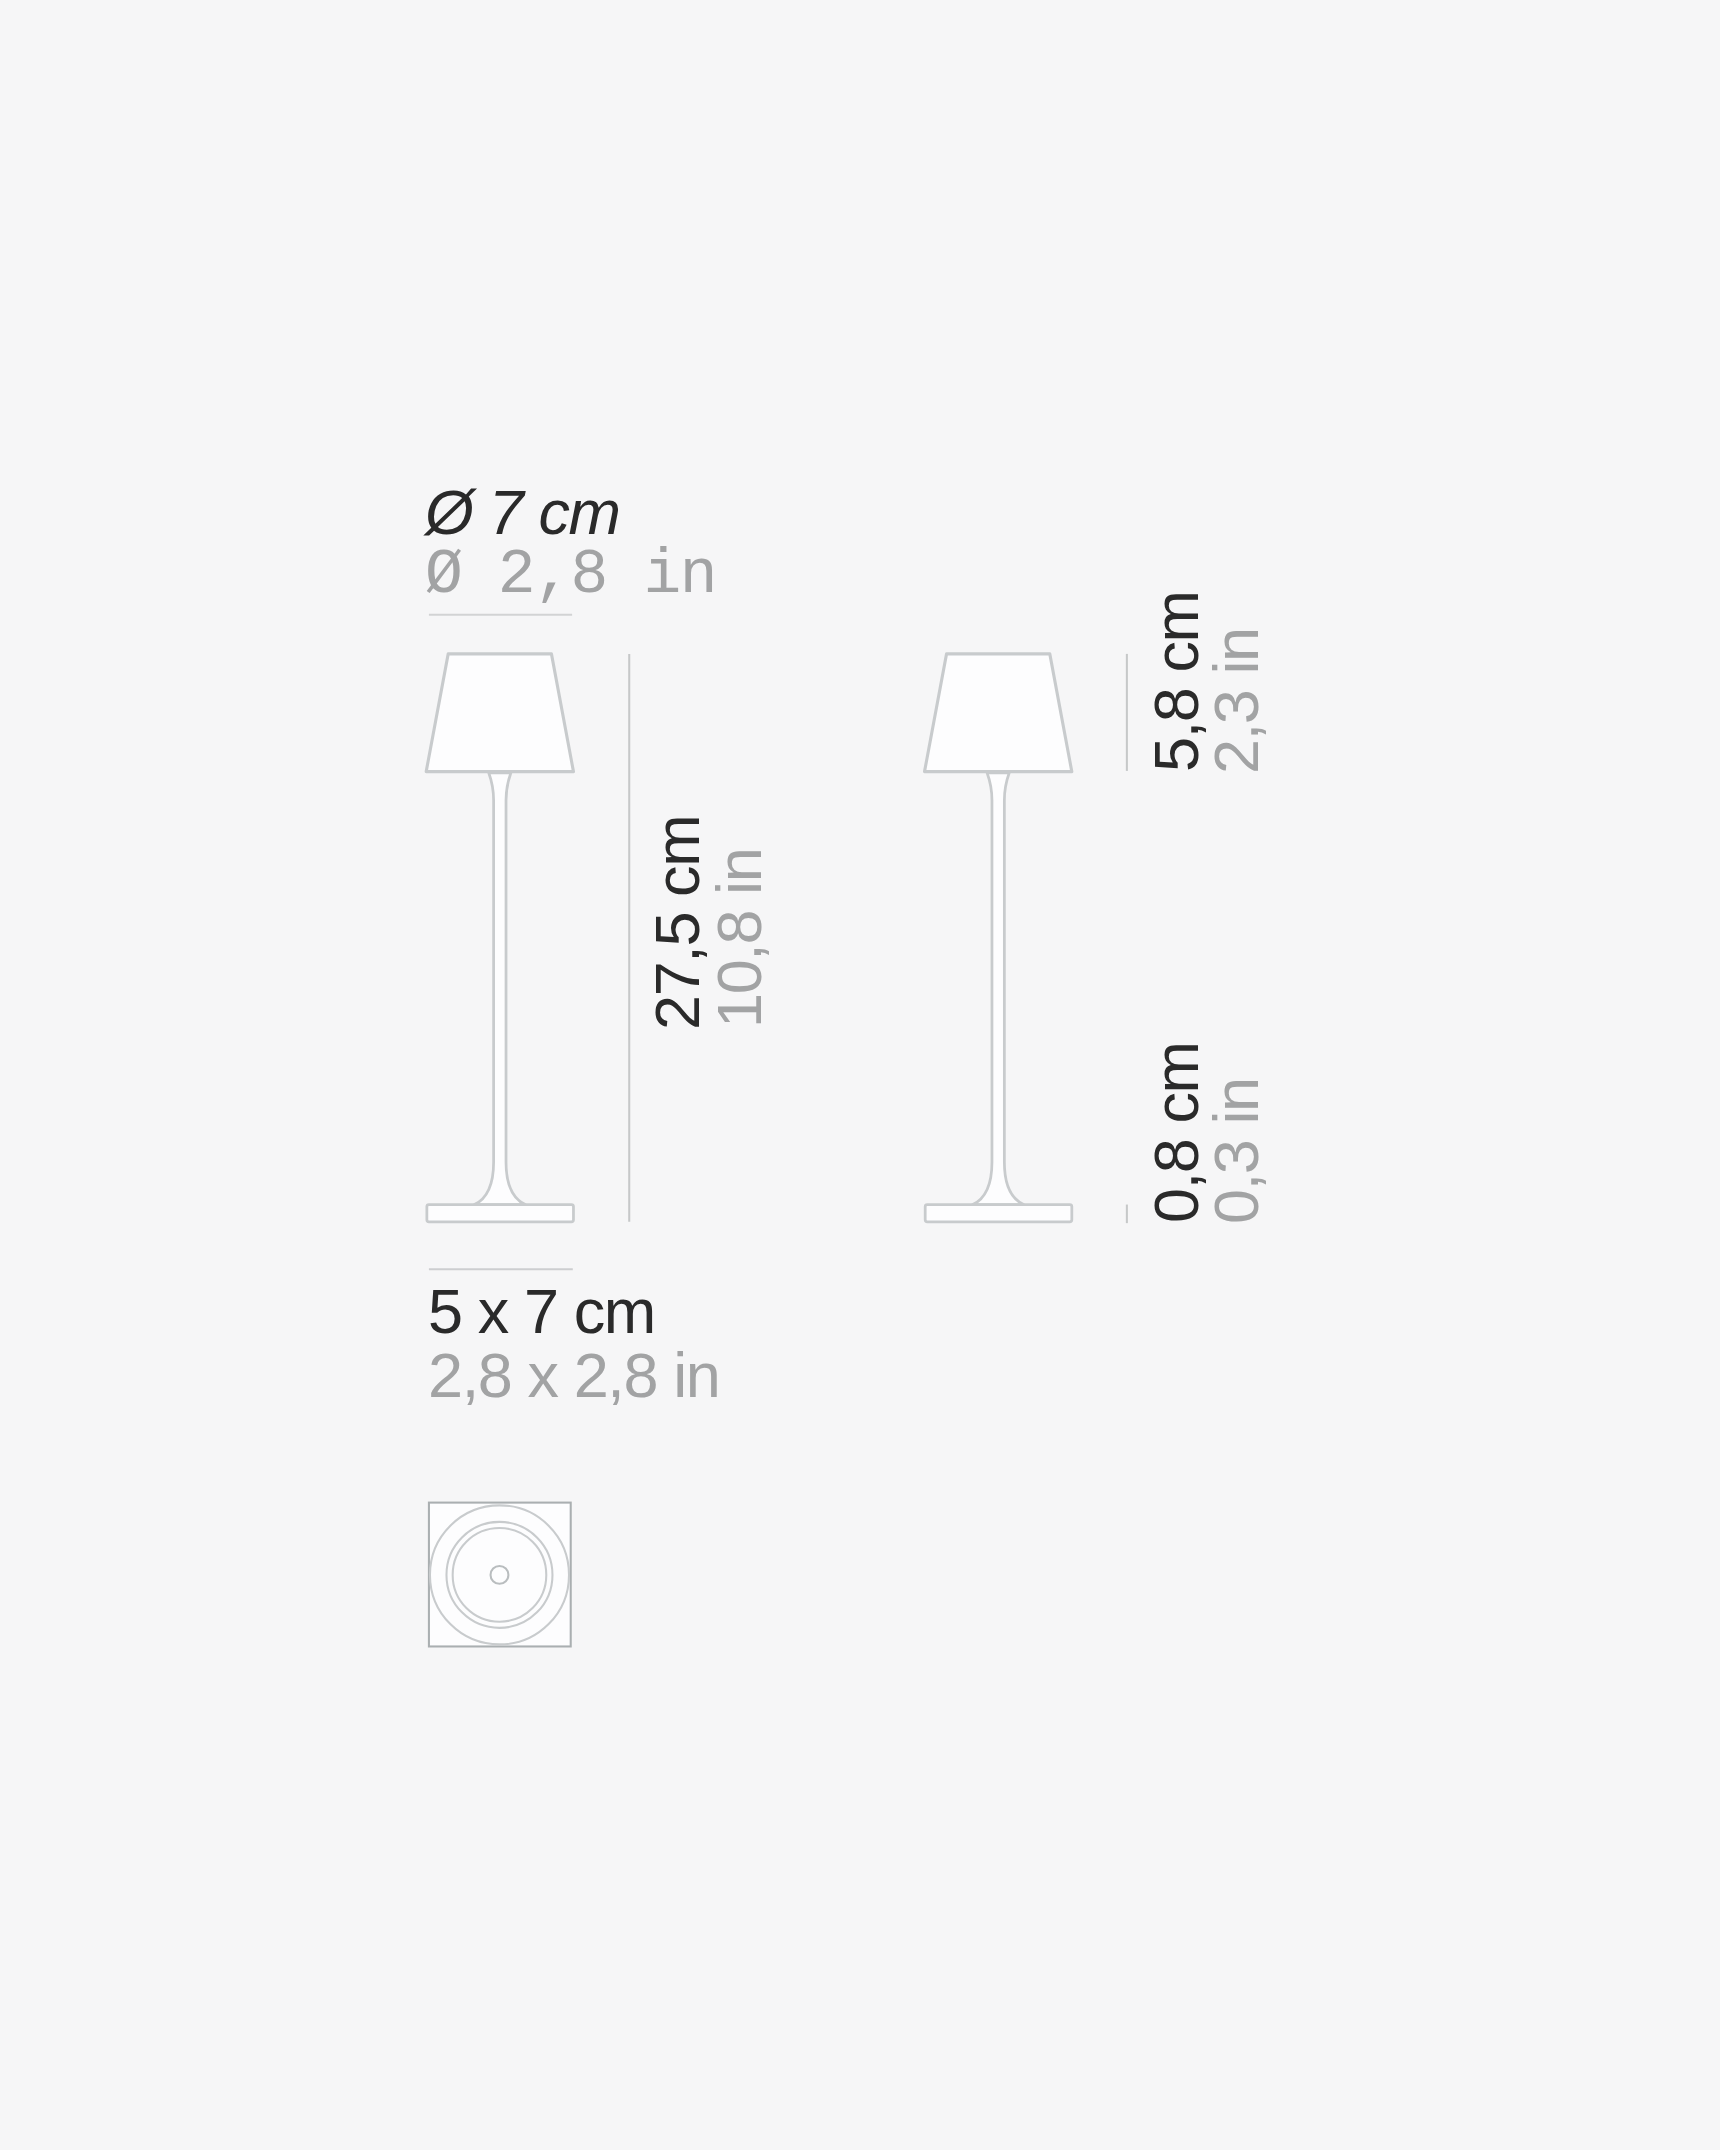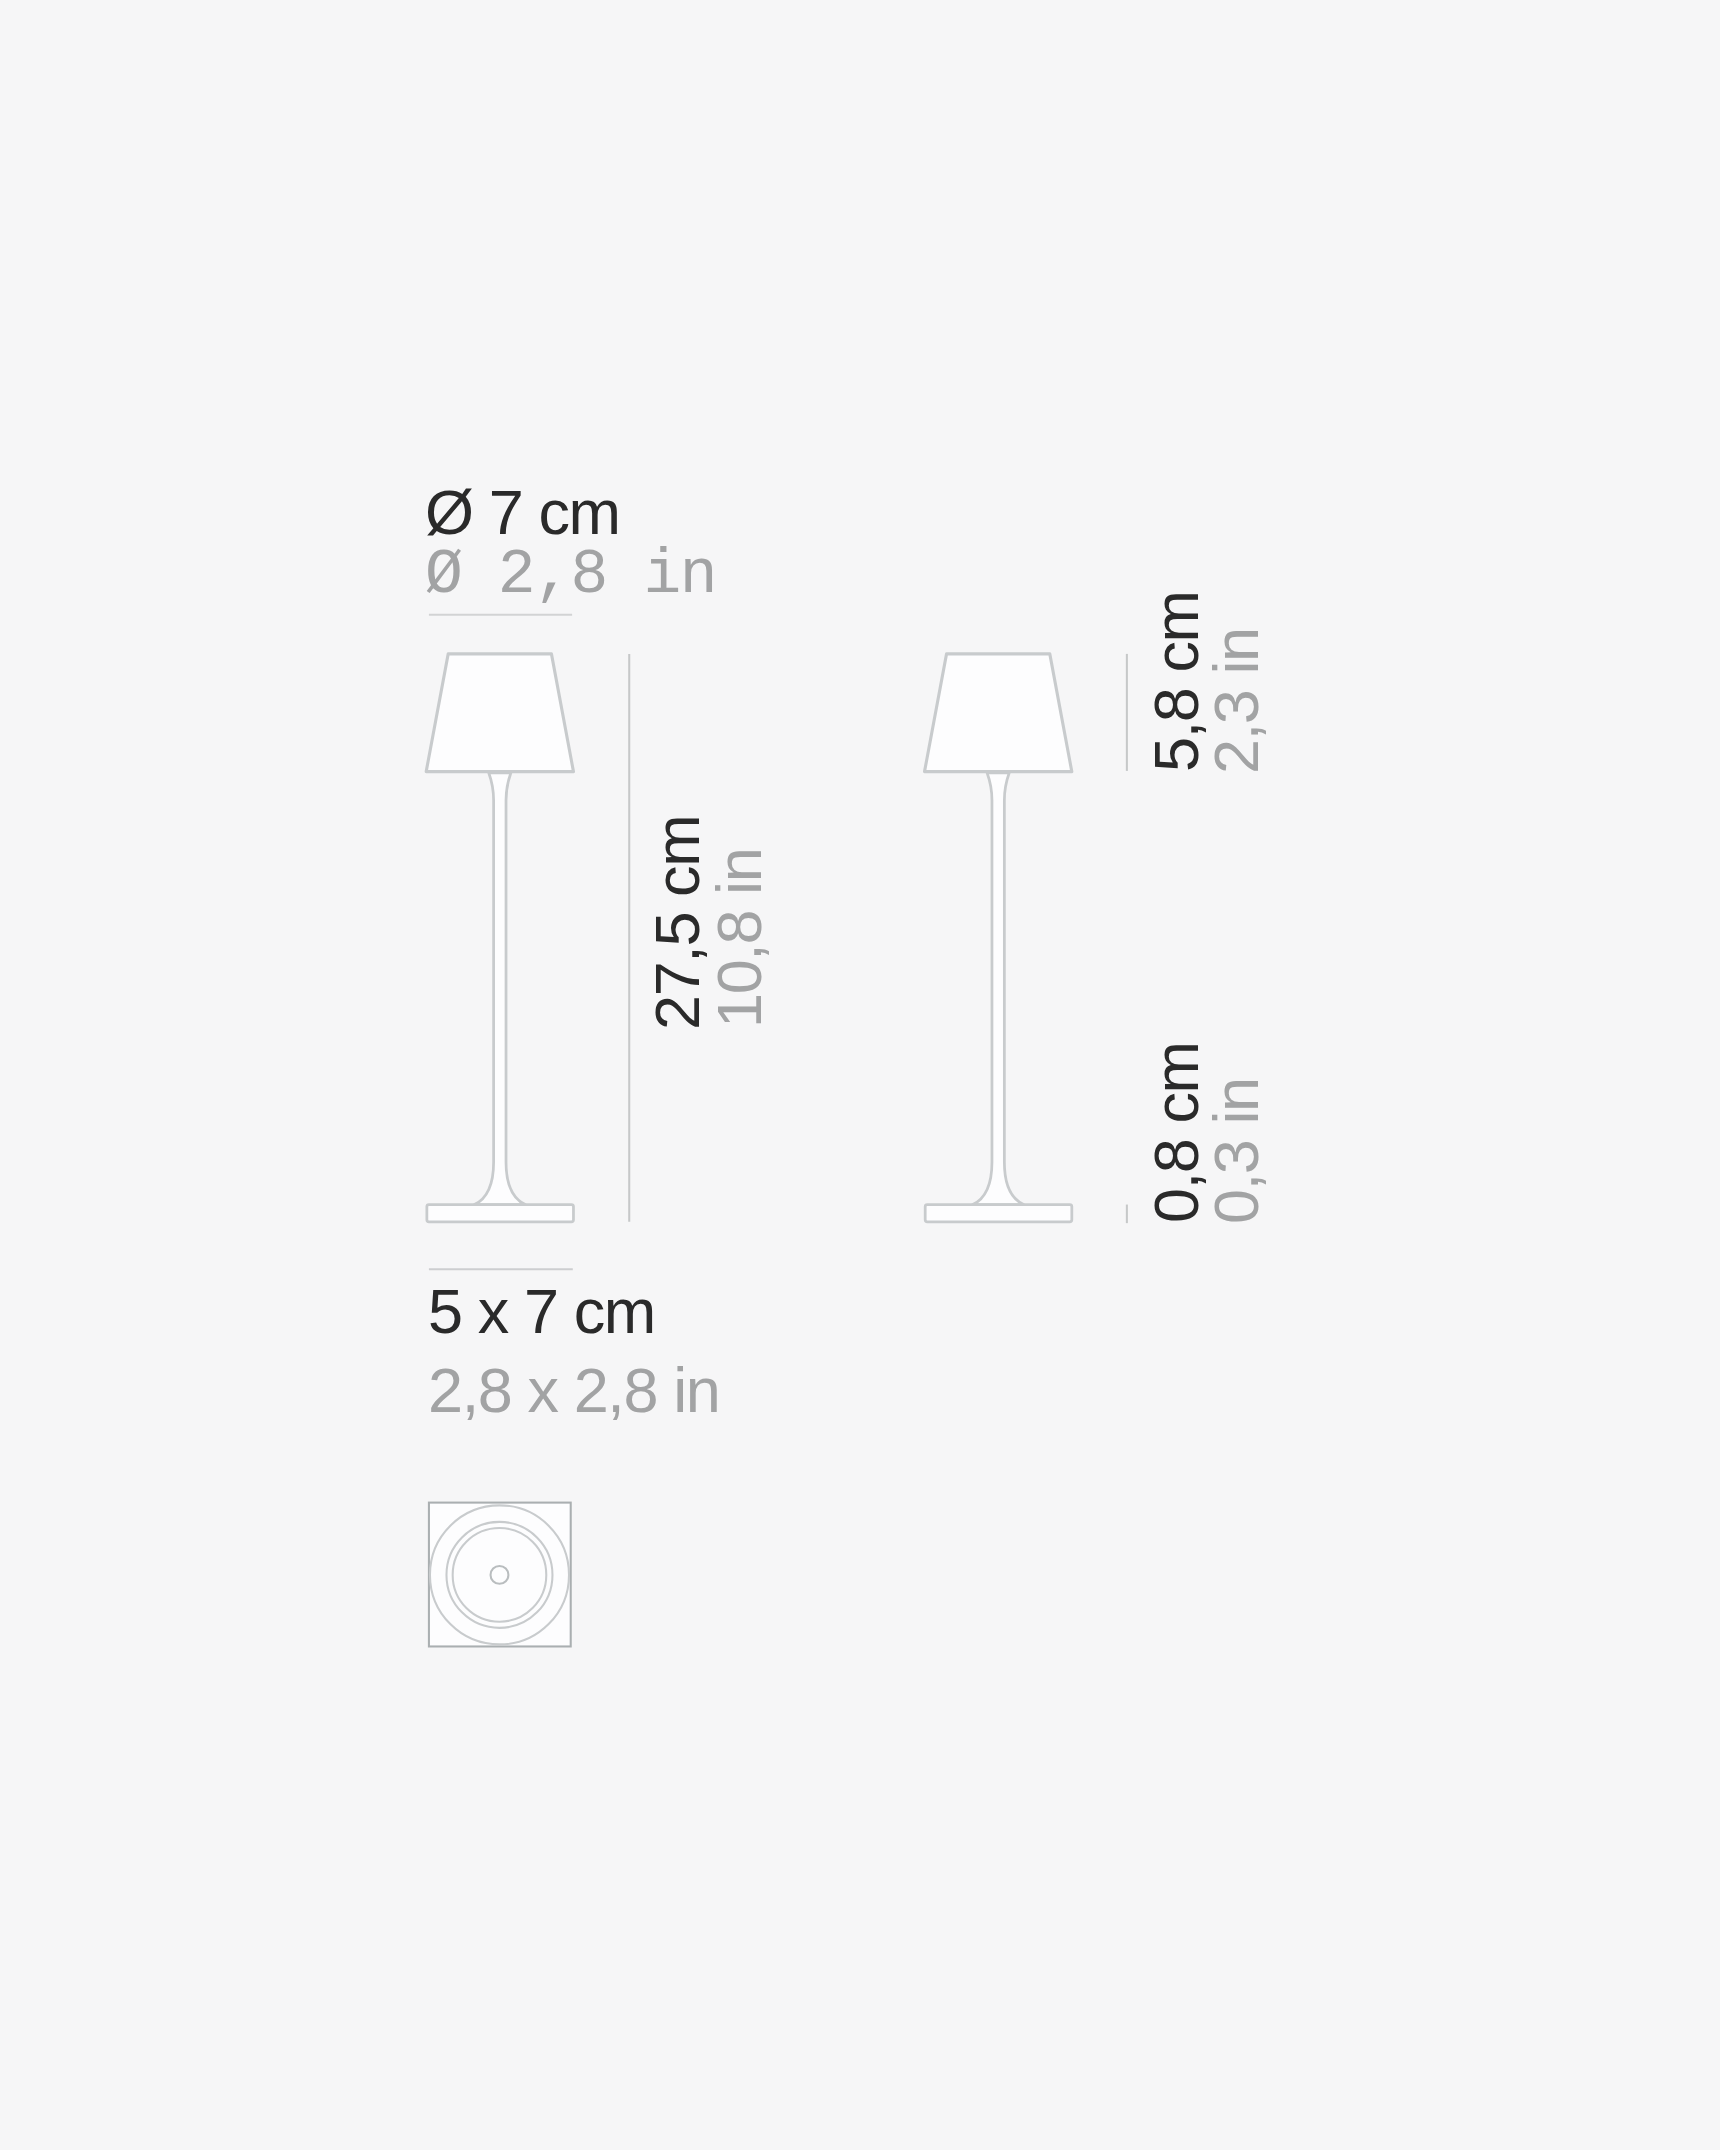--- a/index.html
+++ b/index.html
@@ -67,29 +67,29 @@
 
     <g>
       <rect x="623" y="2183" width="206" height="209" fill="#fdfdfe" stroke="#aaafb1" stroke-width="3"></rect>
       <circle cx="725.5" cy="2288" r="101" fill="#fdfdfe" stroke="#c8cbcd" stroke-width="3"></circle>
       <circle cx="725.5" cy="2288" r="77" fill="none" stroke="#c8cbcd" stroke-width="3"></circle>
       <circle cx="725.5" cy="2288" r="68" fill="none" stroke="#c8cbcd" stroke-width="3"></circle>
       <circle cx="725.5" cy="2288" r="13" fill="#fdfdfe" stroke="#b9bdbf" stroke-width="3"></circle>
     </g>
   </svg>
 
-  <div class="dim-label dim-dark" style="left:425px; top:481px;">Ø 7 cm</div>
+  <div class="dim-label dim-dark" style="left:425px; top:481px;font-style:italic;">Ø 7 cm</div>
   <div class="dim-label dim-muted" style="left:425px; top:544px;font-family:Liberation Mono, monospace;">Ø 2,8 in</div>
 
   <div class="dim-label dim-dark rot" style="left:646px; top:1030px;">27,5 cm</div>
   <div class="dim-label dim-muted rot" style="left:708px; top:1028px;">10,8 in</div>
 
   <div class="dim-label dim-dark rot" style="left:1145px; top:772px;">5,8 cm</div>
   <div class="dim-label dim-muted rot" style="left:1205px; top:774px;">2,3 in</div>
 
   <div class="dim-label dim-dark rot" style="left:1145px; top:1223px;">0,8 cm</div>
   <div class="dim-label dim-muted rot" style="left:1205px; top:1224px;">0,3 in</div>
 
   <div class="dim-label dim-dark" style="left:428px; top:1280px;">5 x 7 cm</div>
-  <div class="dim-label dim-muted" style="left:428px; top:1344px;margin-top:15px;">2,8 x 2,8 in</div>
+  <div class="dim-label dim-muted" style="left:428px; top:1344px;">2,8 x 2,8 in</div>
 
 </div>
 
 
 </body></html>

